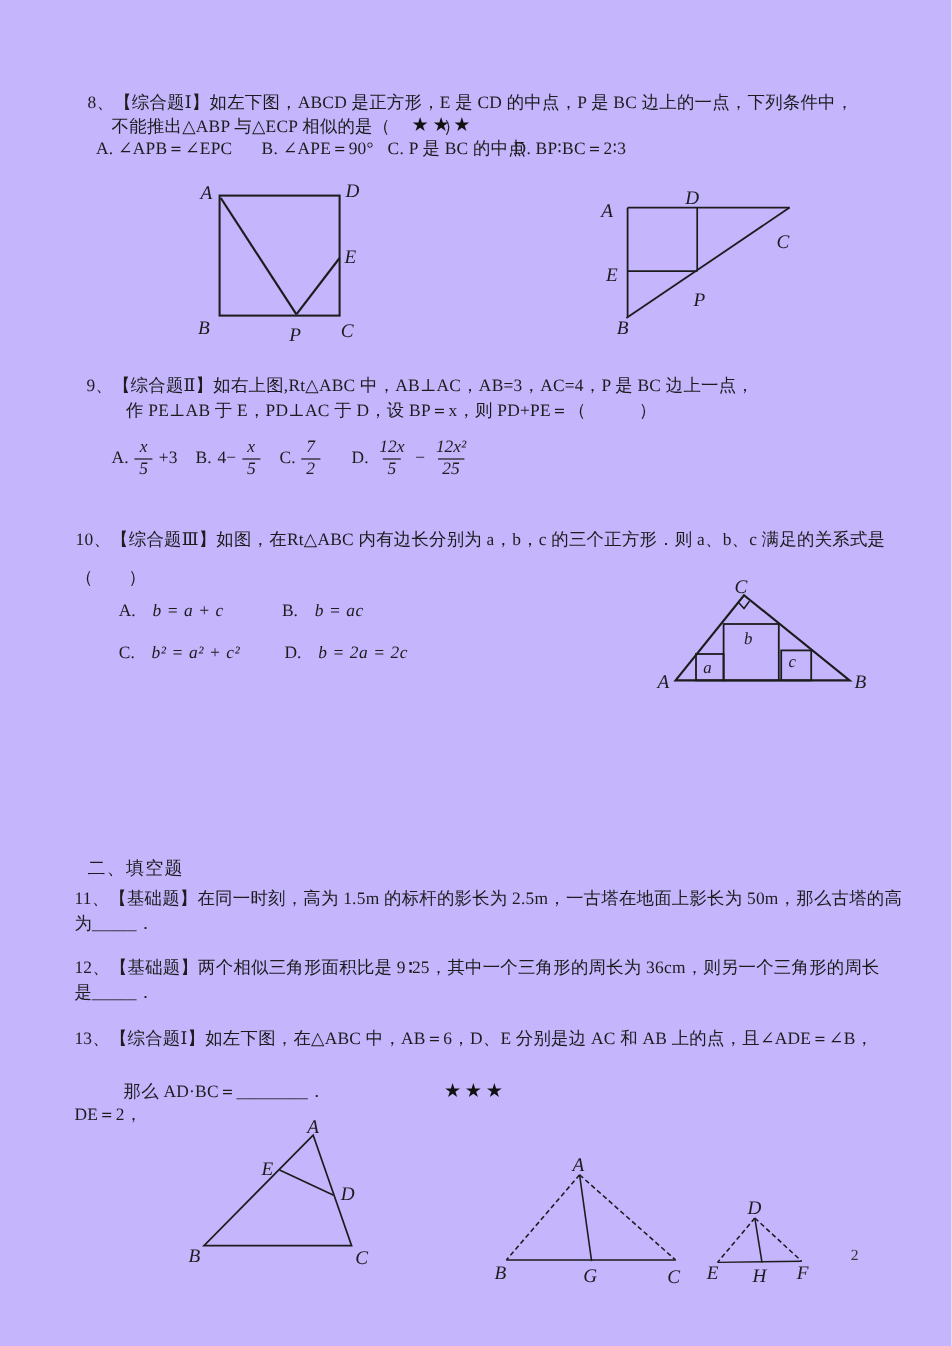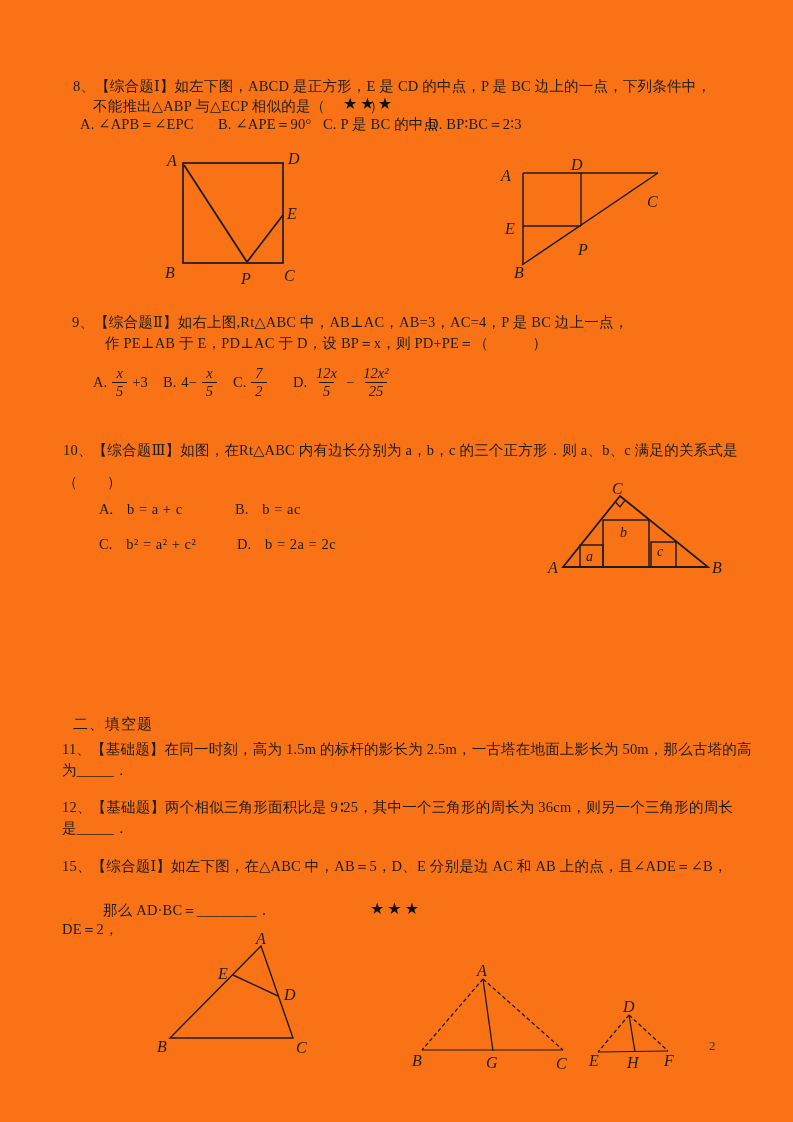--- a/index.html
+++ b/index.html
@@ -1,27 +1,27 @@
 <!DOCTYPE html>
 <html><head>
 <meta charset="utf-8">
 <style>
   html,body{margin:0;padding:0;background:#ffffff;}
-  .page{position:relative;width:793px;height:1122px;background:#f97316;overflow:hidden;
+  .page{position:relative;width:793px;height:1122px;background:#c4b5fd;overflow:hidden;
         font-family:"Liberation Serif","DejaVu Serif",serif;color:#1c1c1c;}
   .t{position:absolute;white-space:nowrap;font-size:14.5px;line-height:1.35;letter-spacing:0.2px;}
   .sec{font-family:"Liberation Sans","DejaVu Sans",sans-serif;font-weight:normal;font-size:15px;letter-spacing:1px;}
   .stars{position:absolute;white-space:nowrap;font-size:16px;letter-spacing:3px;color:#111;}
   .p9opt{position:absolute;display:flex;align-items:center;gap:5px;height:44px;font-size:14.5px;}
   .frac{display:inline-flex;flex-direction:column;align-items:center;line-height:1.15;}
   .frac .num{padding:0 4px;font-style:italic;}
   .frac .den{border-top:1.3px solid #1c1c1c;padding:0 4px;font-style:italic;}
   .mop{font-style:normal;}
   .p10opt{position:absolute;display:flex;gap:14px;font-size:14.5px;}
-  .formula{letter-spacing:0.5px;}
+  .formula{font-style:italic;letter-spacing:0.5px;}
   svg{position:absolute;overflow:visible;}
   svg line, svg rect, svg polyline, svg polygon{stroke:#1c1c1c;fill:none;}
   svg text{font-family:"Liberation Serif","DejaVu Serif",serif;font-style:italic;font-size:16px;fill:#1c1c1c;stroke:none;}
   svg text.small{font-size:14px;}
   .pageno{position:absolute;font-size:13px;color:#333;}
 </style>
 </head>
 <body>
 
 <div class="page">
@@ -133,21 +133,21 @@
     <text class="small" x="657" y="556">c</text>
   </svg>
 
   <div class="t sec" style="left:73px;top:714px">二、填空题</div>
 
   <div class="t" style="left:62px;top:740px">11、【基础题】在同一时刻，高为 1.5m 的标杆的影长为 2.5m，一古塔在地面上影长为 50m，那么古塔的高</div>
   <div class="t" style="left:62px;top:761px">为_____．</div>
   <div class="t" style="left:62px;top:798px">12、【基础题】两个相似三角形面积比是 9∶25，其中一个三角形的周长为 36cm，则另一个三角形的周长</div>
   <div class="t" style="left:62px;top:819px">是_____．</div>
 
-  <div class="t" style="left:62px;top:857px">15、【综合题Ⅰ】如左下图，在△ABC 中，AB＝5，D、E 分别是边 AC 和 AB 上的点，且∠ADE＝∠B，</div>
+  <div class="t" style="left:62px;top:857px">13、【综合题Ⅰ】如左下图，在△ABC 中，AB＝6，D、E 分别是边 AC 和 AB 上的点，且∠ADE＝∠B，</div>
   <div class="t" style="left:62px;top:920px">DE＝2，</div>
   <div class="t" style="left:103px;top:901px">那么 AD·BC＝________．</div>
   <div class="stars" style="left:370px;top:899px">★★★</div>
 
   <svg style="left:153px;top:928px" width="155" height="128" viewBox="153 928 155 128">
     <polygon points="261,946 170,1038 293,1038" stroke-width="1.4"></polygon>
     <line x1="233" y1="975" x2="278" y2="996" stroke-width="1.4"></line>
     <text x="256" y="944">A</text>
     <text x="157" y="1052">B</text>
     <text x="296" y="1053">C</text>

